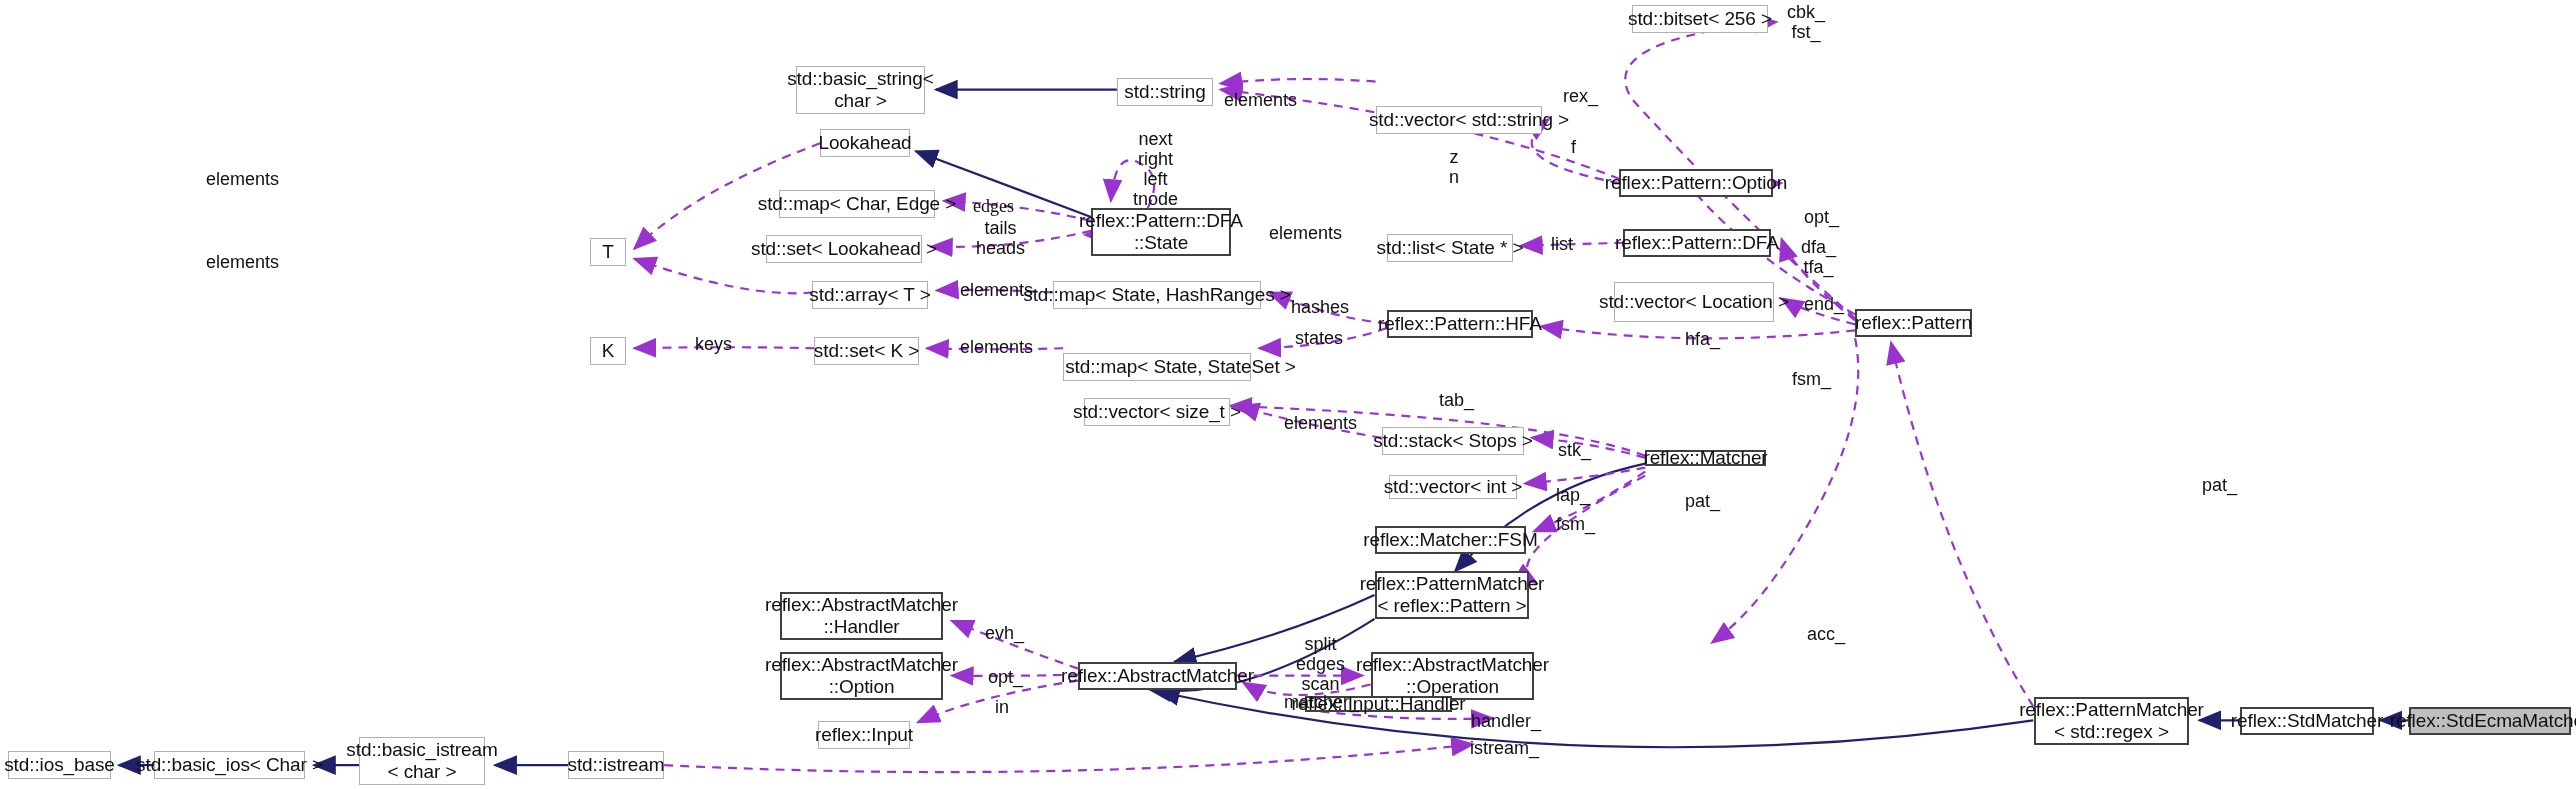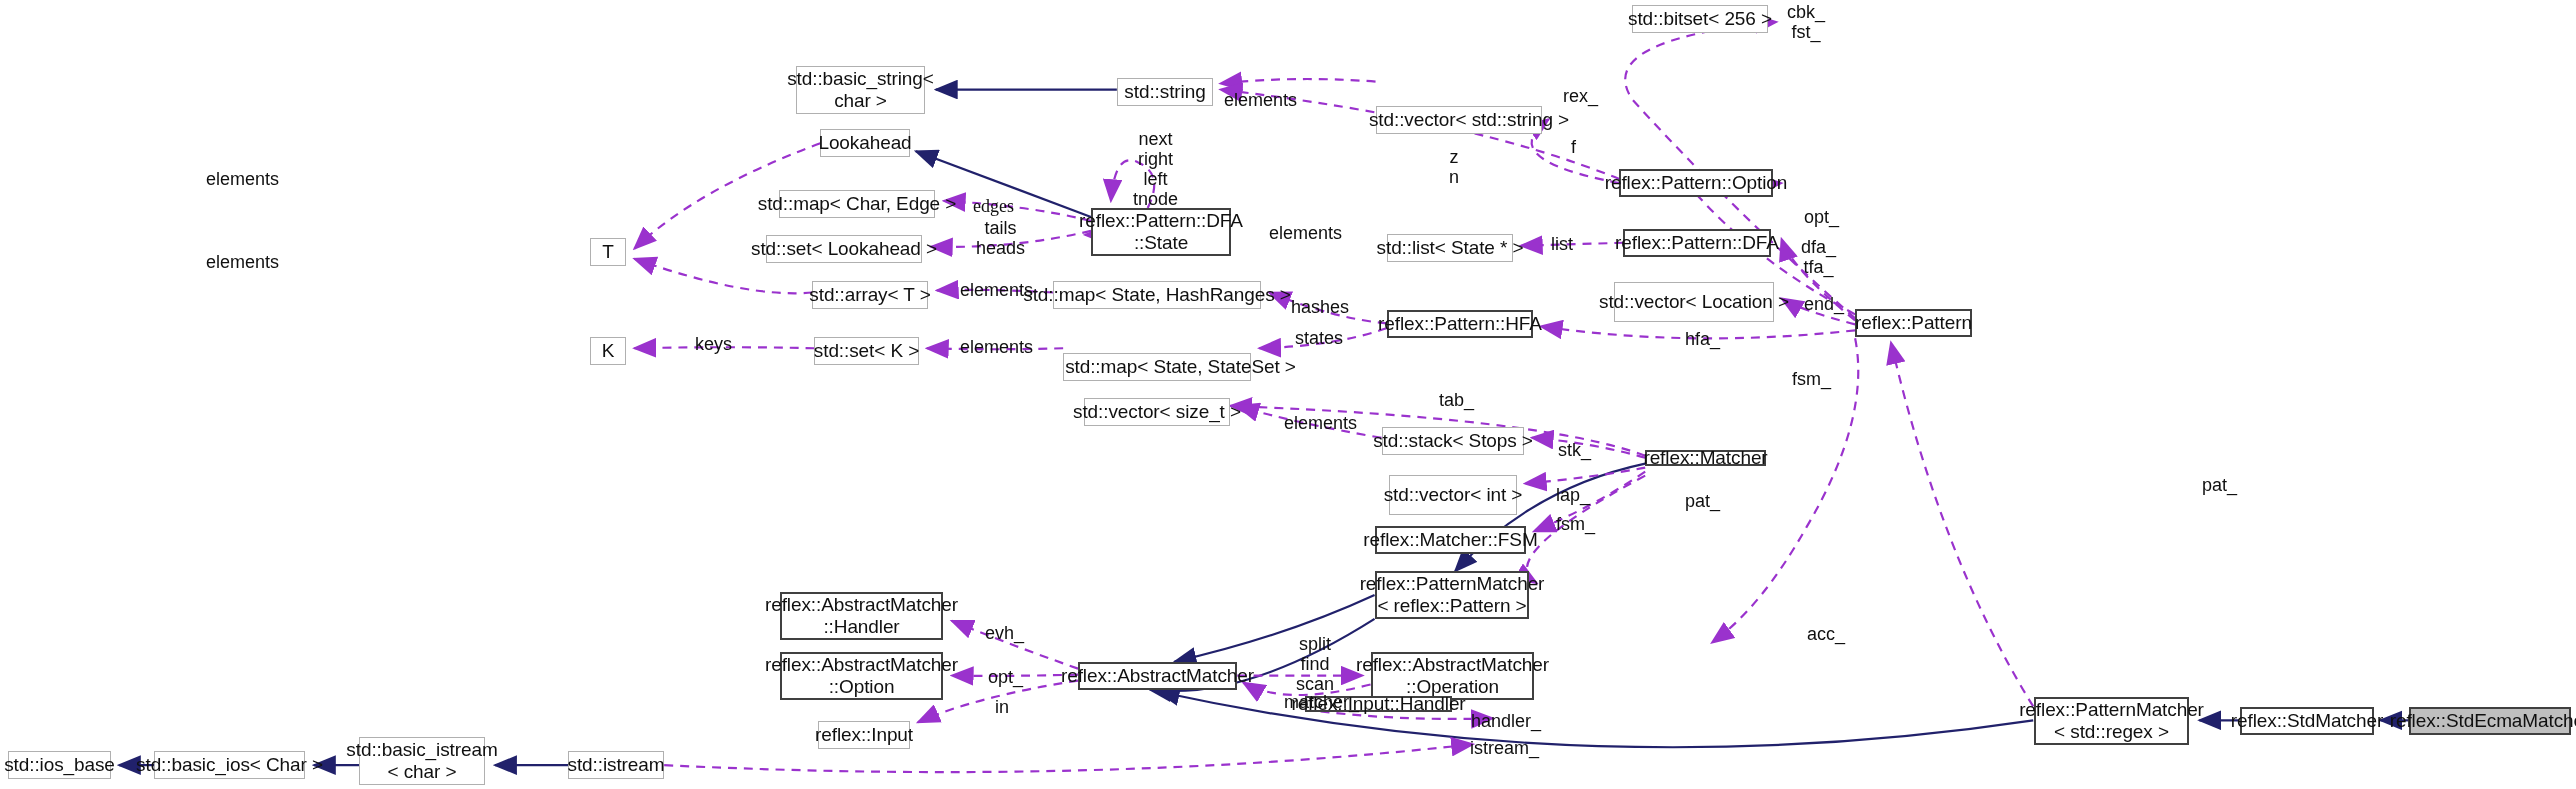--- a/index.html
+++ b/index.html
@@ -128,21 +128,21 @@
       <div class="node" style="left: 1053px; top: 281px; width: 208px; height: 28px;"><span>std::map&lt; State, HashRanges &gt;</span></div>
       <div class="node" style="left: 1614px; top: 282px; width: 160px; height: 40px;"><span>std::vector&lt; Location &gt;</span></div>
       <div class="node bold" style="left: 1855px; top: 309px; width: 117px; height: 28px;"><span>reflex::Pattern</span></div>
       <div class="node" style="left: 590px; top: 337px; width: 36px; height: 28px;"><span>K</span></div>
       <div class="node" style="left: 814px; top: 337px; width: 105px; height: 28px;"><span>std::set&lt; K &gt;</span></div>
       <div class="node" style="left: 1063px; top: 353px; width: 188px; height: 28px; padding-left: 47px;"><span>std::map&lt; State, StateSet &gt;</span></div>
       <div class="node bold" style="left: 1387px; top: 310px; width: 146px; height: 28px;"><span>reflex::Pattern::HFA</span></div>
       <div class="node" style="left: 1084px; top: 398px; width: 146px; height: 28px;"><span>std::vector&lt; size_t &gt;</span></div>
       <div class="node" style="left: 1382px; top: 427px; width: 142px; height: 28px;"><span>std::stack&lt; Stops &gt;</span></div>
       <div class="node bold" style="left: 1645px; top: 450px; width: 121px; height: 16px;"><span>reflex::Matcher</span></div>
-      <div class="node" style="left: 1389px; top: 475px; width: 128px; height: 40px;"><span>std::vector&lt; int &gt;</span></div>
+      <div class="node" style="left: 1389px; top: 475px; width: 128px; height: 24px;"><span>std::vector&lt; int &gt;</span></div>
       <div class="node bold" style="left: 1375px; top: 526px; width: 151px; height: 28px;"><span>reflex::Matcher::FSM</span></div>
       <div class="node bold" style="left: 1375px; top: 571px; width: 154px; height: 48px;"><span>reflex::PatternMatcher
 &lt; reflex::Pattern &gt;</span></div>
       <div class="node bold" style="left: 780px; top: 592px; width: 163px; height: 48px;"><span>reflex::AbstractMatcher
 ::Handler</span></div>
       <div class="node bold" style="left: 780px; top: 652px; width: 163px; height: 48px;"><span>reflex::AbstractMatcher
 ::Option</span></div>
       <div class="node bold" style="left: 1371px; top: 652px; width: 163px; height: 48px;"><span>reflex::AbstractMatcher
 ::Operation</span></div>
       <div class="node bold" style="left: 1078px; top: 662px; width: 159px; height: 28px;"><span>reflex::AbstractMatcher</span></div>
@@ -191,21 +191,21 @@
       <div class="elabel" style="left: 1439px; top: 390px;">tab_</div>
       <div class="elabel" style="left: 1284px; top: 413px;">elements</div>
       <div class="elabel" style="left: 1558px; top: 440px;">stk_</div>
       <div class="elabel" style="left: 2202px; top: 475px;">pat_</div>
       <div class="elabel" style="left: 1556px; top: 485px;">lap_</div>
       <div class="elabel" style="left: 1556px; top: 514px;">fsm_</div>
       <div class="elabel" style="left: 1685px; top: 491px;">pat_</div>
       <div class="elabel" style="left: 1807px; top: 624px;">acc_</div>
       <div class="elabel" style="left: 985px; top: 623px;">evh_</div>
       <div class="elabel" style="left: 1296px; top: 634px;">split
-find
+edges
 scan</div>
       <div class="elabel" style="left: 988px; top: 667px;">opt_</div>
       <div class="elabel" style="left: 1284px; top: 692px;">matcher_</div>
       <div class="elabel" style="left: 995px; top: 697px;">in</div>
       <div class="elabel" style="left: 1471px; top: 711px;">handler_</div>
       <div class="elabel" style="left: 1470px; top: 738px;">istream_</div>
     </div>
 </div>
 
 

